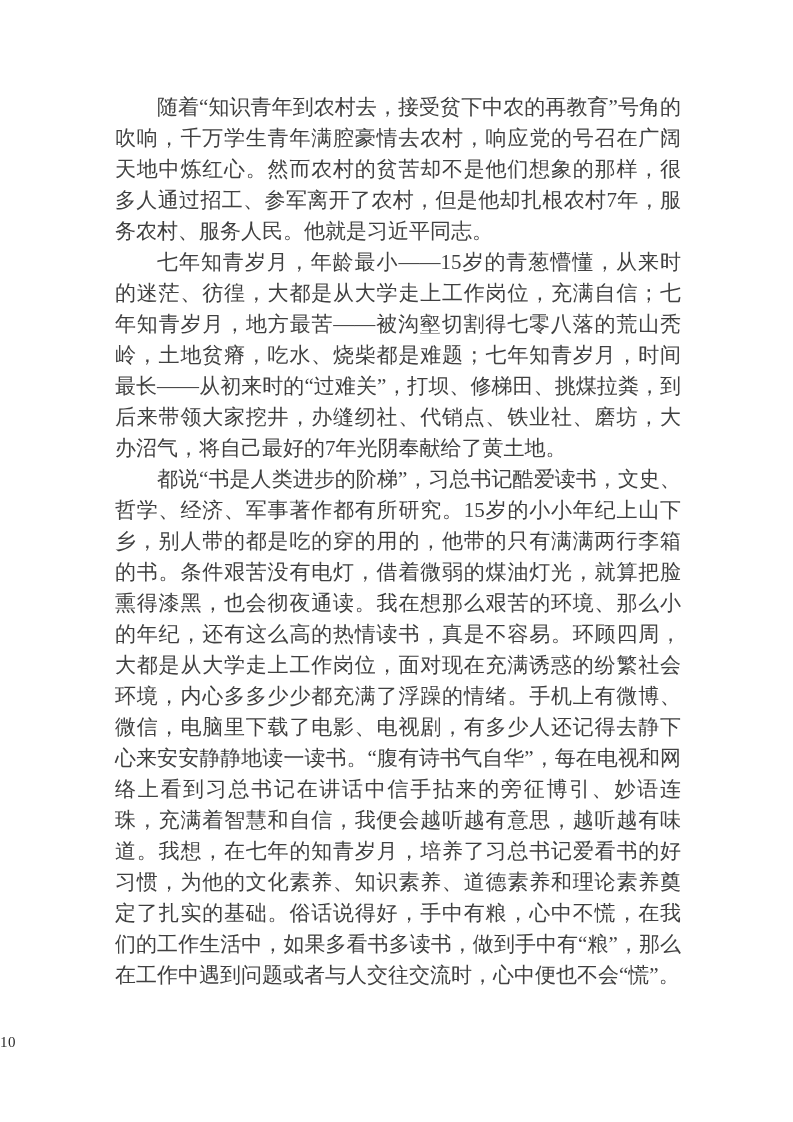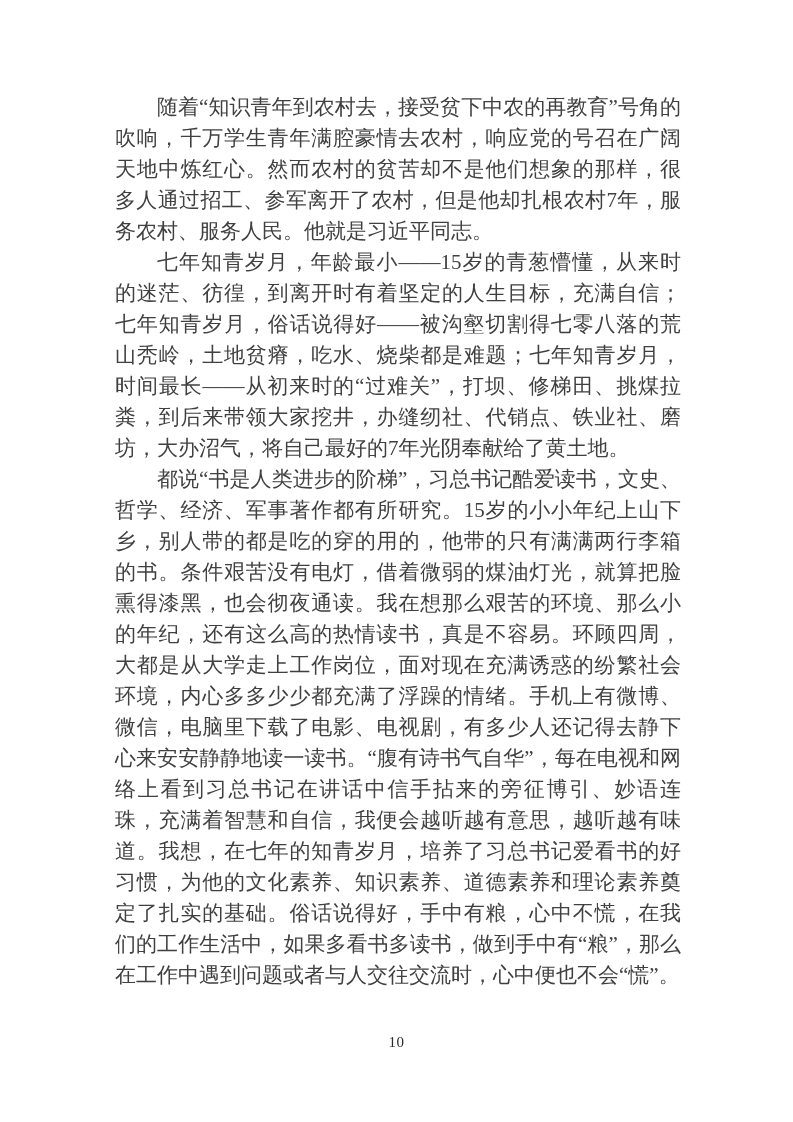--- a/index.html
+++ b/index.html
@@ -28,30 +28,29 @@
     text-align: justify;
     text-justify: inter-character;
     text-indent: 2em;
     word-break: break-all;
   }
   .footer {
     position: absolute;
     top: 1034px;
     left: 0;
     width: 793px;
-    text-align: center;
     font-size: 15px;
     color: #2a2a2a;
     letter-spacing: 0.5px;
   }
 </style>
 </head>
 <body>
 
 <div class="page">
   <p class="para">随着“知识青年到农村去，接受贫下中农的再教育”号角的吹响，千万学生青年满腔豪情去农村，响应党的号召在广阔天地中炼红心。然而农村的贫苦却不是他们想象的那样，很多人通过招工、参军离开了农村，但是他却扎根农村7年，服务农村、服务人民。他就是习近平同志。</p>
-  <p class="para">七年知青岁月，年龄最小——15岁的青葱懵懂，从来时的迷茫、彷徨，到离开时有着坚定的人生目标，充满自信；七年知青岁月，俗话说得好——被沟壑切割得七零八落的荒山秃岭，土地贫瘠，吃水、烧柴都是难题；七年知青岁月，时间最长——从初来时的“过难关”，打坝、修梯田、挑煤拉粪，到后来带领大家挖井，办缝纫社、代销点、铁业社、磨坊，大办沼气，将自己最好的7年光阴奉献给了黄土地。</p>
+  <p class="para">七年知青岁月，年龄最小——15岁的青葱懵懂，从来时的迷茫、彷徨，大都是从大学走上工作岗位，充满自信；七年知青岁月，地方最苦——被沟壑切割得七零八落的荒山秃岭，土地贫瘠，吃水、烧柴都是难题；七年知青岁月，时间最长——从初来时的“过难关”，打坝、修梯田、挑煤拉粪，到后来带领大家挖井，办缝纫社、代销点、铁业社、磨坊，大办沼气，将自己最好的7年光阴奉献给了黄土地。</p>
   <p class="para">都说“书是人类进步的阶梯”，习总书记酷爱读书，文史、哲学、经济、军事著作都有所研究。15岁的小小年纪上山下乡，别人带的都是吃的穿的用的，他带的只有满满两行李箱的书。条件艰苦没有电灯，借着微弱的煤油灯光，就算把脸熏得漆黑，也会彻夜通读。我在想那么艰苦的环境、那么小的年纪，还有这么高的热情读书，真是不容易。环顾四周，大都是从大学走上工作岗位，面对现在充满诱惑的纷繁社会环境，内心多多少少都充满了浮躁的情绪。手机上有微博、微信，电脑里下载了电影、电视剧，有多少人还记得去静下心来安安静静地读一读书。“腹有诗书气自华”，每在电视和网络上看到习总书记在讲话中信手拈来的旁征博引、妙语连珠，充满着智慧和自信，我便会越听越有意思，越听越有味道。我想，在七年的知青岁月，培养了习总书记爱看书的好习惯，为他的文化素养、知识素养、道德素养和理论素养奠定了扎实的基础。俗话说得好，手中有粮，心中不慌，在我们的工作生活中，如果多看书多读书，做到手中有“粮”，那么在工作中遇到问题或者与人交往交流时，心中便也不会“慌”。</p>
 </div>
 
 <div class="footer">
   <span>10</span>
 </div>
 
 </body></html>

